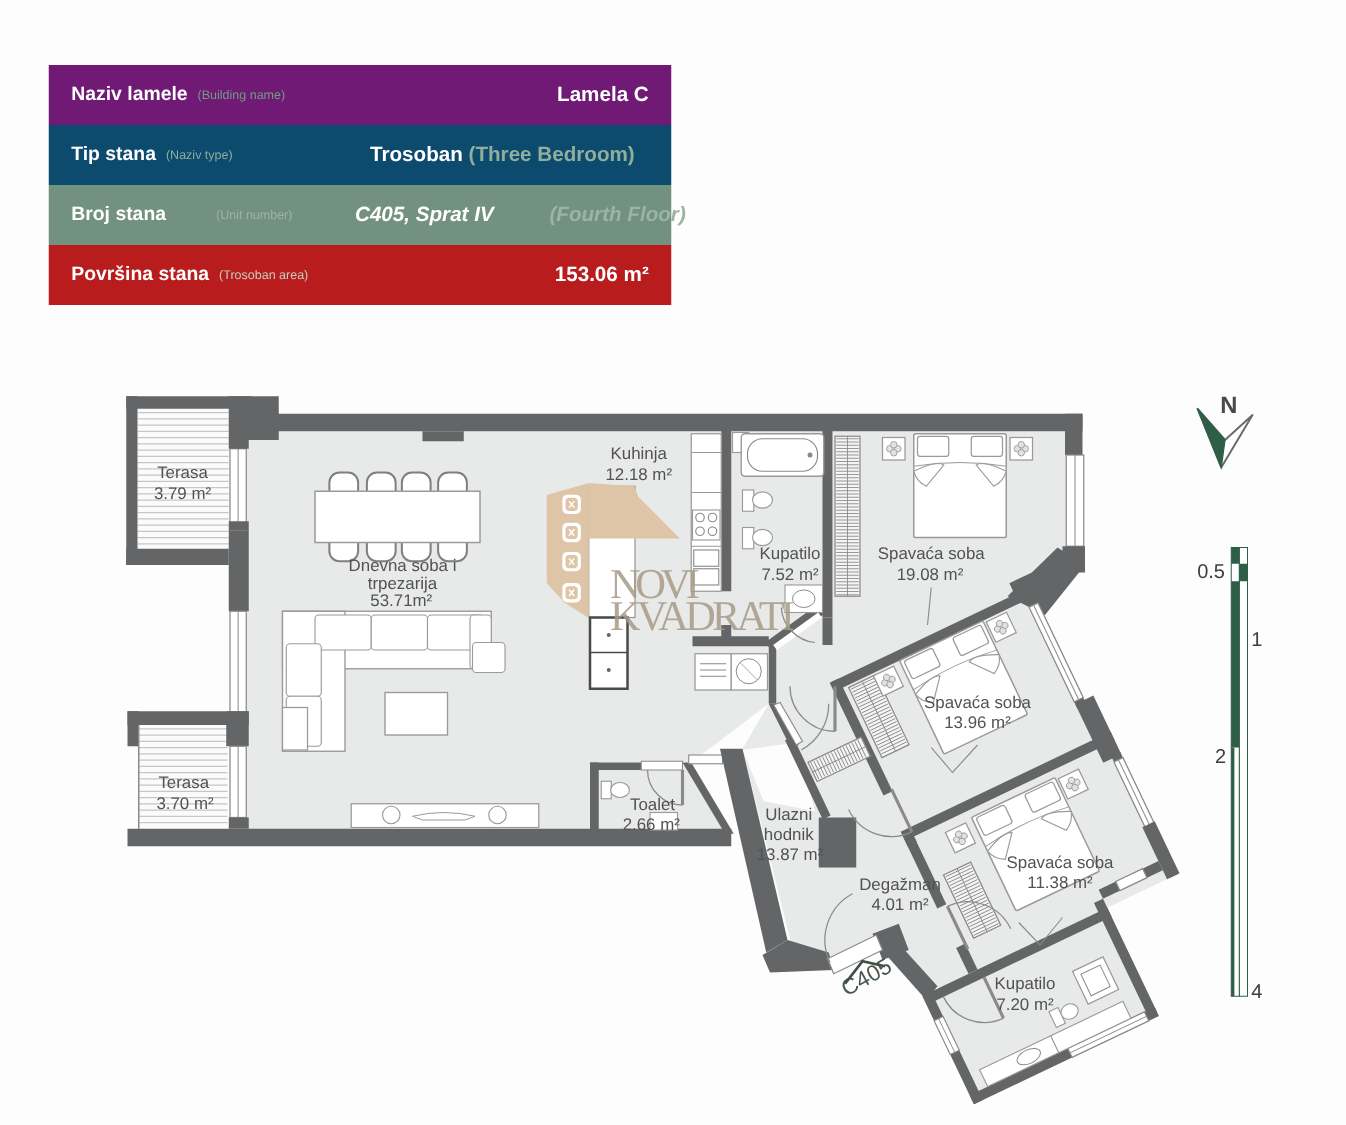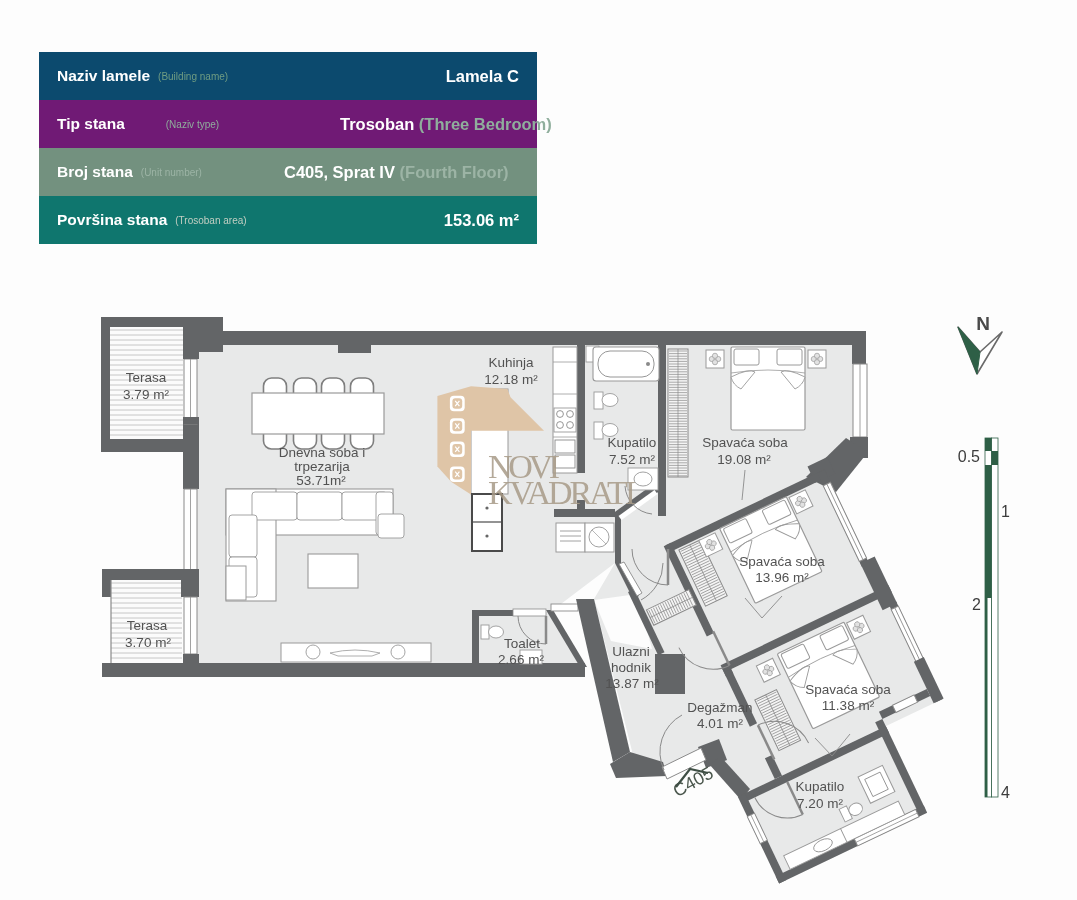--- a/index.html
+++ b/index.html
@@ -1,24 +1,24 @@
 <!DOCTYPE html>
 <html><head><meta charset="utf-8">
 <style>
 html,body{margin:0;padding:0;width:1077px;height:900px;background:#fdfdfd;overflow:hidden;
 font-family:"Liberation Sans", sans-serif;}
 .tbl{position:absolute;left:39px;top:52px;width:498px;}
 .row{height:48px;display:flex;align-items:center;position:relative;}
-.r1{background:#0c4a6e;}
-.r2{background:#701a75;gap:33px;}
+.r1{background:#701a75;}
+.r2{background:#0c4a6e;}
 .r3{background:#73917f;}
-.r4{background:#0f766e;}
+.r4{background:#b91c1c;}
 .lab{color:#fff;font-weight:bold;font-size:15.5px;margin-left:18px;white-space:nowrap;}
 .mut{font-size:10px;margin-left:8px;white-space:nowrap;}
-.m1{color:#6f9c82;} .m2{color:#8fae9c;} .m3{color:#9cb4a5;} .m4{color:#c2cec2;}
+.m1{color:#6f9c82;} .m2{color:#8fae9c;} .m3{color:#9cb4a5;margin-left:40px;} .m4{color:#c2cec2;}
 .val{color:#fff;font-weight:bold;font-size:16.5px;position:absolute;white-space:nowrap;}
 .vmut{font-weight:bold;font-size:16.5px;}
 svg{position:absolute;left:0;top:0;}
 </style></head>
 <body>
 <svg width="1077" height="900" viewBox="0 0 1077 900">
 
 <polygon points="197.0,345.0 585.0,345.0 585.0,516.0 615.0,516.0 615.0,563.0 553.0,610.0 472.0,610.0 472.0,666.0 197.0,666.0" fill="#e8e9e9"></polygon>
 
 <polygon points="585.0,345.0 860.0,345.0 860.0,452.0 830.0,472.0 671.0,545.0 666.0,545.0 666.0,345.0" fill="#e8e9e9"></polygon>
@@ -634,27 +634,27 @@
 
   <div class="row r1">
       <span class="lab">Naziv lamele</span>
       <span class="mut m1">(Building name)</span>
     <span class="val" style="right:18px;text-align:center;">Lamela C</span>
     </div>
 
   <div class="row r2">
       <span class="lab">Tip stana</span>
       <span class="mut m2">(Naziv type)</span>
-    <span class="val" style="left:257px;margin-left:44px;">Trosoban <span class="vmut m2">(Three Bedroom)</span></span>
+    <span class="val" style="left:257px;">Trosoban <span class="vmut m2">(Three Bedroom)</span></span>
     </div>
 
   <div class="row r3">
       <span class="lab">Broj stana</span>
       <span class="mut m3">(Unit number)</span>
-    <span class="val" style="left:245px;">C405, Sprat IV <span class="vmut m3">(Fourth Floor)</span></span>
+    <span class="val" style="left:245px;font-style:italic;">C405, Sprat IV <span class="vmut m3">(Fourth Floor)</span></span>
     </div>
 
   <div class="row r4">
       <span class="lab">Površina stana</span>
       <span class="mut m4">(Trosoban area)</span>
     <span class="val" style="right:18px;margin-left:44px;">153.06 m²</span>
     </div>
 </div>
 
 </body></html>

